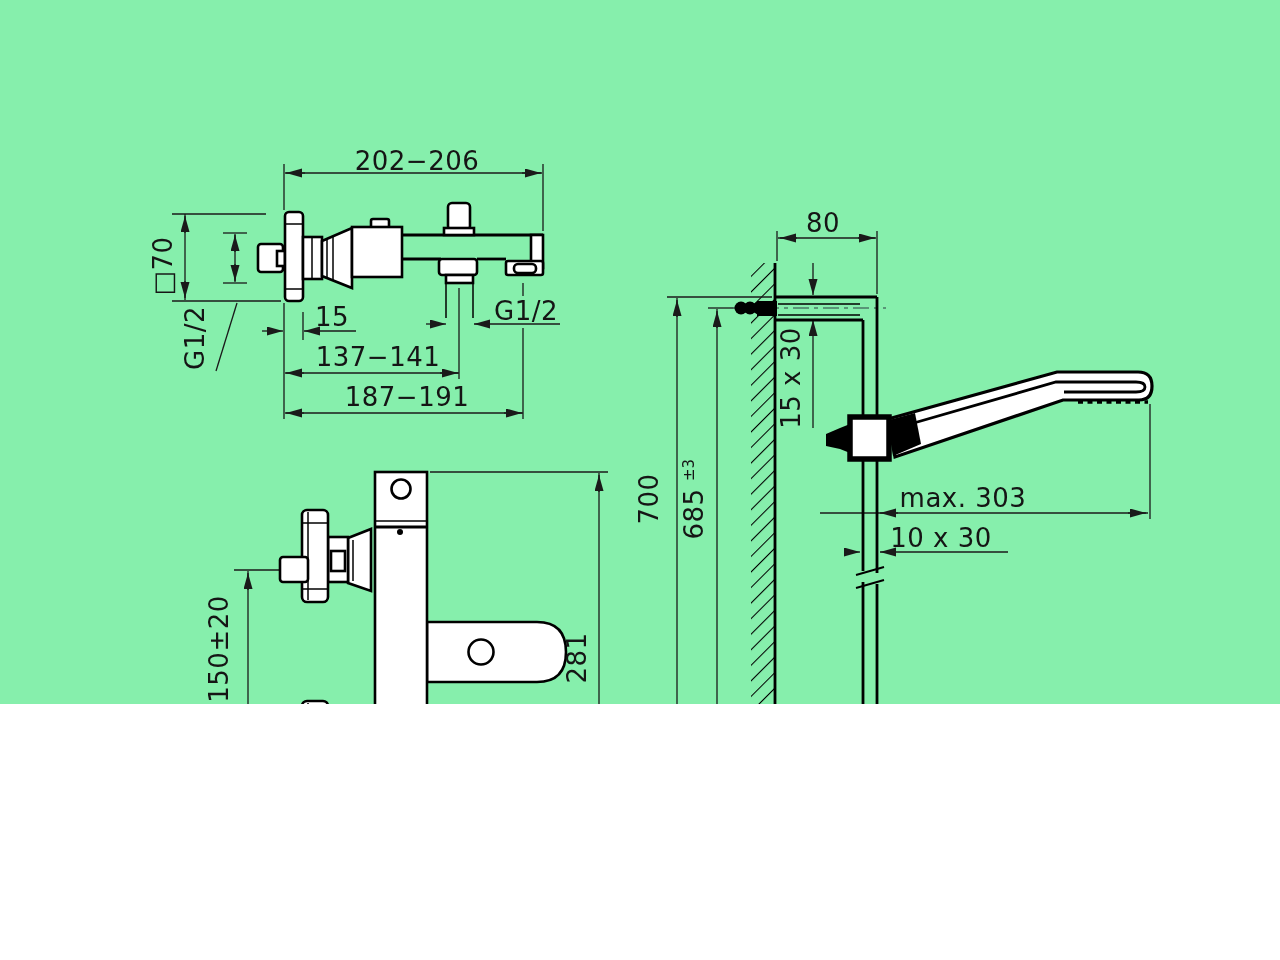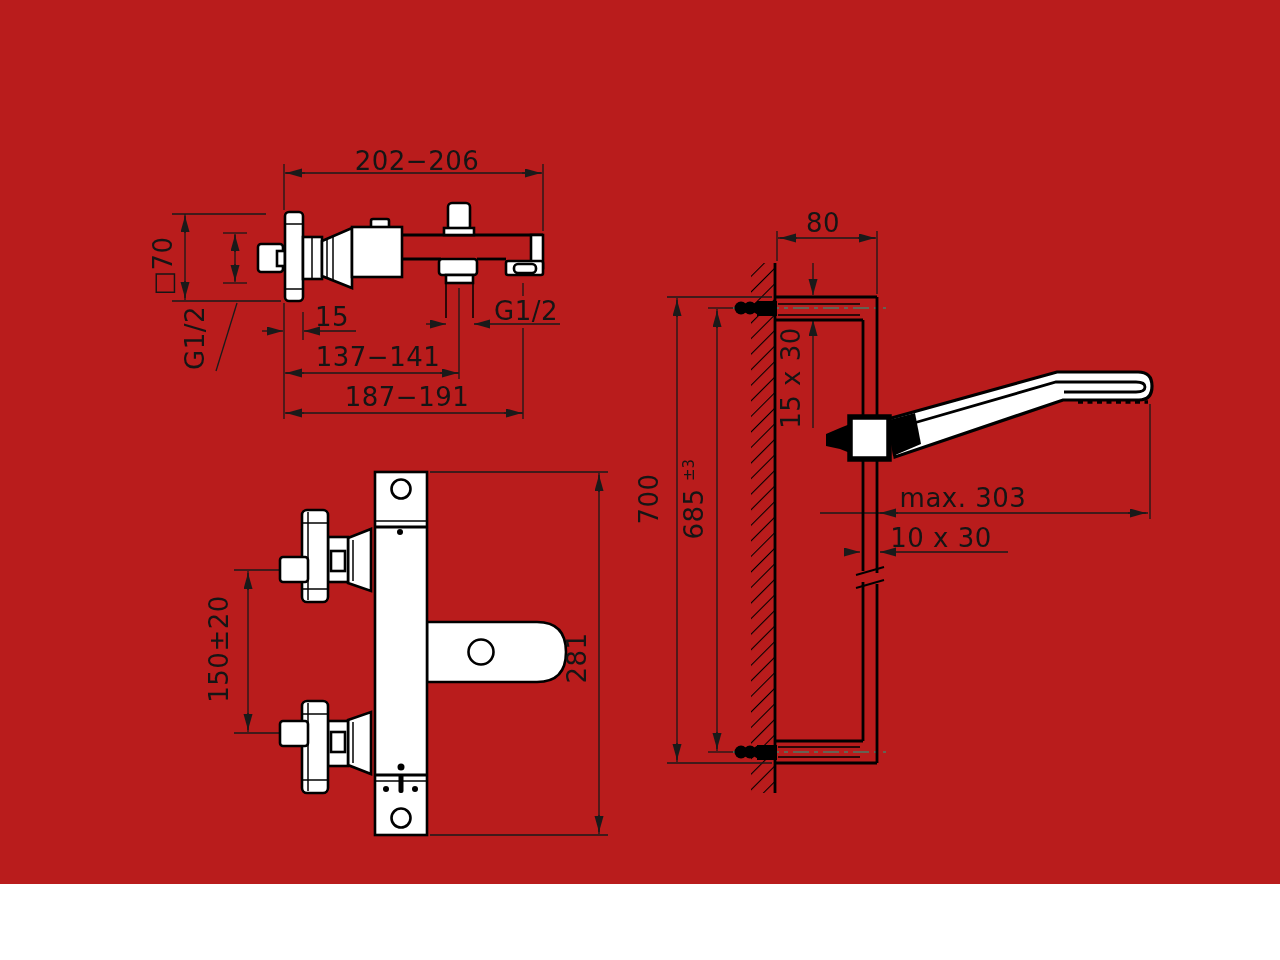--- a/index.html
+++ b/index.html
@@ -1,16 +1,16 @@
 <!DOCTYPE html>
 <html><head>
 <meta charset="utf-8">
 <style>
   html,body{margin:0;padding:0;background:#fff;}
-  .frame{width:1280px;height:884px;background:#b91c1c;position:relative;overflow:hidden;}
+  .frame{width:1280px;height:704px;background:#86efac;position:relative;overflow:hidden;}
   svg{display:block;}
   .dim{font-family:"DejaVu Sans",sans-serif;font-size:26px;fill:#151515;letter-spacing:0.5px;}
   .dim-small{font-family:"DejaVu Sans",sans-serif;font-size:15px;fill:#151515;}
   .outline{stroke:#000;stroke-width:2.6;fill:#fff;}
   .outline-nf{stroke:#000;stroke-width:2.6;fill:none;}
   .thick{stroke:#000;stroke-width:2.8;fill:none;}
   .inner{stroke:#000;stroke-width:1.5;fill:none;}
   .dimline{stroke:#1a1a1a;stroke-width:1.3;fill:none;}
 </style>
 </head>

